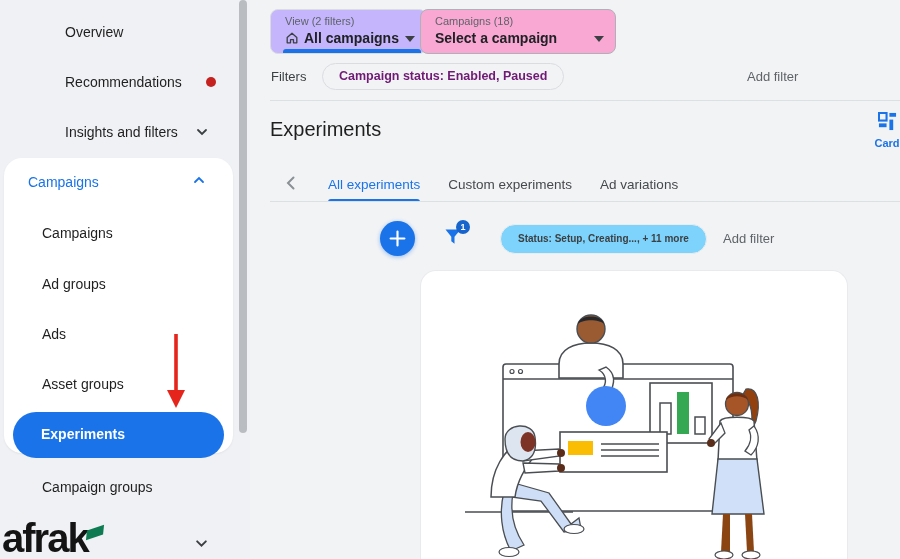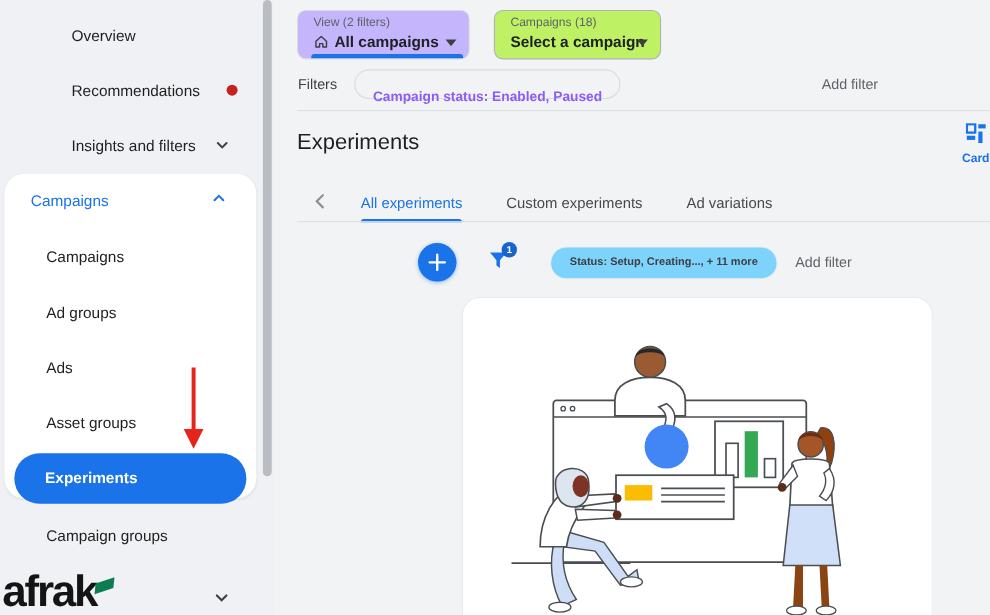--- a/index.html
+++ b/index.html
@@ -39,52 +39,52 @@
   .watermark-accent { position:absolute; left:86px; top:528px; width:18px; height:9px;
     background:#0f7b52; transform:rotate(-18deg) skewX(-24deg); }
   .bottom-chev { position:absolute; left:195px; top:537px; }
 
   
   .main { position:absolute; left:250px; top:0; width:650px; height:559px; }
 
   .dropdown { position:absolute; top:9px; height:45px; border-radius:8px;
     border:1px solid #c8cbce; cursor:pointer; }
   .dd-view { left:20px; width:157px; background:#c4b5fd; border-color:#dadce0; }
-  .dd-campaign { left:199px; width:152px; background:#bef264; border-color:#aeb2b7; }
+  .dd-campaign { left:170px; width:196px; background:#f9a8d4; border-color:#aeb2b7; }
   .dd-label { position:absolute; left:14px; top:5px; font-size:11px; color:#5f6368; }
   .dd-value { position:absolute; left:14px; top:20px; font-size:14px;
     font-weight:700; color:#202124; display:flex; align-items:center; gap:5px; }
   .dd-caret { position:absolute; right:11px; top:26px; width:0; height:0;
     border-left:5px solid transparent; border-right:5px solid transparent;
     border-top:6px solid #3c4043; }
   .dd-underline { position:absolute; left:12px; right:5px; bottom:0; height:4px;
     background:#1a73e8; border-radius:3px 3px 0 0; }
 
   .filters-label { position:absolute; left:21px; top:69px; font-size:13px; color:#3c4043; }
   .chip { position:absolute; top:63px; height:27px; line-height:25px;
     border:1px solid #dadce0; border-radius:14px; background:transparent;
-    padding:12px 16px; font-size:12.5px; font-weight:600; color:#8b5cf6; cursor:pointer; }
+    padding:0 16px; font-size:12.5px; font-weight:600; color:#701a75; cursor:pointer; }
   .chip-1 { left:72px; }
   .chip-2 { left:287px; }
   .add-filter-1 { position:absolute; left:497px; top:69px; font-size:13px;
     color:#5f6368; cursor:pointer; }
 
   .divider { position:absolute; left:20px; right:0; height:1px; background:#dde0e3; }
   .div-1 { top:100px; } .div-2 { top:201px; }
 
   .page-title { position:absolute; left:20px; top:118px; font-size:20px;
     color:#1f1f1f; font-weight:400; }
 
   .card-toggle { position:absolute; left:615px; top:112px; width:44px;
     text-align:center; cursor:pointer; }
   .card-toggle-label { display:block; margin-top:2px; font-size:11px;
     font-weight:600; color:#1a73e8; }
 
   .tab-back { position:absolute; left:34px; top:175px; cursor:pointer; }
-  .tabs { position:absolute; left:78px; top:177px; display:flex; gap:40px; }
+  .tabs { position:absolute; left:78px; top:177px; display:flex; gap:28px; }
   .tab { font-size:13.5px; font-weight:500; color:#45484c; padding-bottom:10px;
     position:relative; cursor:pointer; white-space:nowrap; }
   .tab.active { color:#1a73e8; }
   .tab.active::after { content:""; position:absolute; left:0; right:0; bottom:0;
     height:3px; background:#1a73e8; border-radius:3px 3px 0 0; }
 
   .fab { position:absolute; left:130px; top:221px; width:35px; height:35px;
     border-radius:50%; background:#1a73e8; box-shadow:0 1px 4px rgba(26,115,232,.45);
     cursor:pointer; display:flex; align-items:center; justify-content:center; }
   .funnel { position:absolute; left:194px; top:228px; cursor:pointer; }

